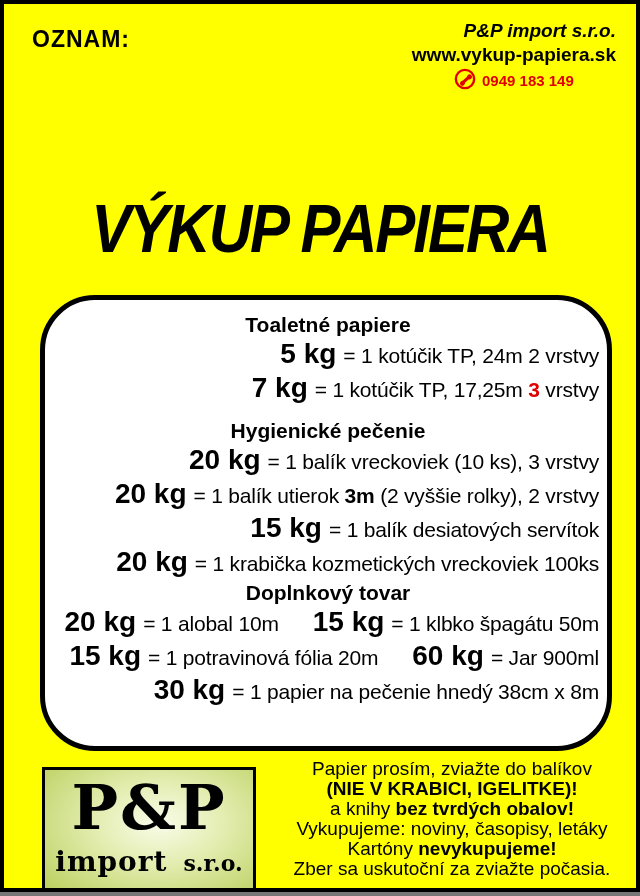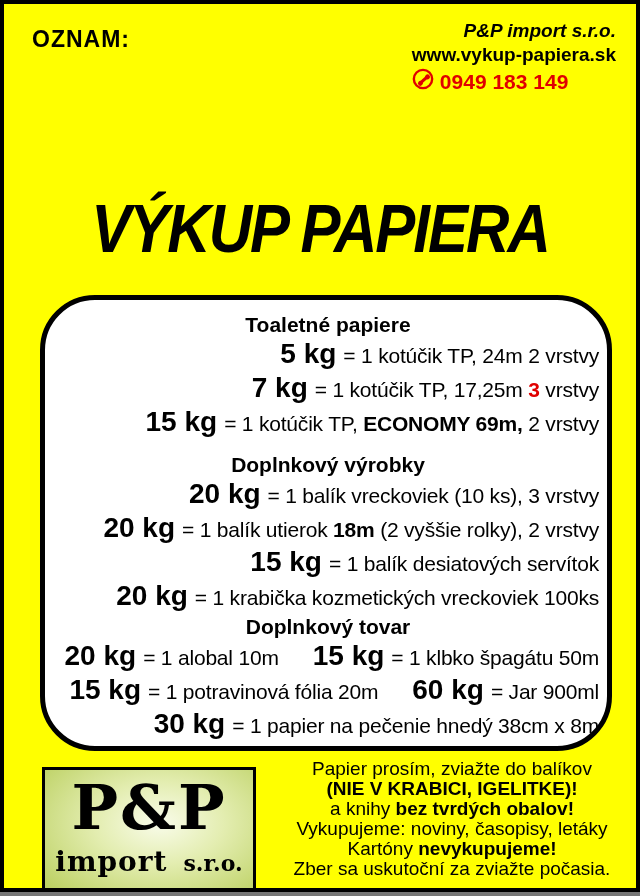--- a/index.html
+++ b/index.html
@@ -20,22 +20,22 @@
     position: absolute; top: 22px; left: 28px;
     font-size: 23px; font-weight: bold; letter-spacing: 1px;
   }
   .contact {
     position: absolute; top: 15px; right: 20px;
     text-align: right; line-height: 1.25;
   }
   .company { font-size: 19px; font-weight: bold; font-style: italic; }
   .website { font-size: 19px; font-weight: bold; }
   .phone-row {
-    display: flex; align-items: center; justify-content: flex-start; gap: 6px;
-    font-size: 21px; font-weight: bold; color: #e00000; margin-top: 1px;
+    display: flex; align-items: center; justify-content: center; gap: 6px;
+    font-size: 15px; font-weight: bold; color: #e00000; margin-top: 1px;
   }
   .phone-icon-svg { display: inline-block; }
 
   
   .title {
     position: absolute; top: 186px; left: 0; right: 0;
     text-align: center;
     font-size: 60px; font-weight: bold; font-style: italic;
     letter-spacing: -2px; line-height: 80px;
     transform: scaleY(1.15); transform-origin: 50% 55%;
@@ -112,30 +112,27 @@
 
   <div class="pricebox">
 
     <div class="sec-heading">Toaletné papiere</div>
     <div class="item">
       <span class="kg">5 kg</span><span>= 1 kotúčik TP, 24m 2 vrstvy</span>
     </div>
     <div class="item">
       <span class="kg">7 kg</span><span>= 1 kotúčik TP, 17,25m </span><span class="red">3</span><span> vrstvy</span>
     </div>
-    <div class="item">
-      <span class="kg">15 kg</span><span>= 1 kotúčik TP, </span><span class="b">ECONOMY 69m,</span><span> 2 vrstvy</span>
-    </div>
 
-    <div class="sec-heading gap-above">Doplnkový výrobky</div>
+    <div class="sec-heading gap-above">Hygienické pečenie</div>
     <div class="item">
       <span class="kg">20 kg</span><span>= 1 balík vreckoviek (10 ks), 3 vrstvy</span>
     </div>
     <div class="item">
-      <span class="kg">20 kg</span><span>= 1 balík utierok </span><span class="b">18m</span><span> (2 vyššie rolky), 2 vrstvy</span>
+      <span class="kg">20 kg</span><span>= 1 balík utierok </span><span class="b">3m</span><span> (2 vyššie rolky), 2 vrstvy</span>
     </div>
     <div class="item">
       <span class="kg">15 kg</span><span>= 1 balík desiatových servítok</span>
     </div>
     <div class="item">
       <span class="kg">20 kg</span><span>= 1 krabička kozmetických vreckoviek 100ks</span>
     </div>
 
     <div class="sec-heading">Doplnkový tovar</div>
     <div class="item">

